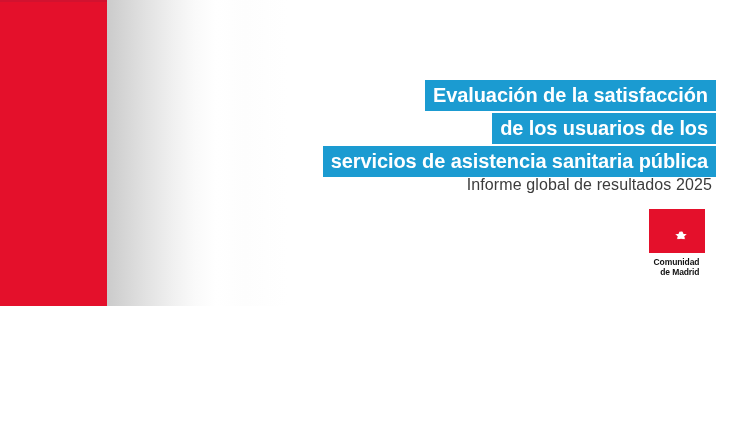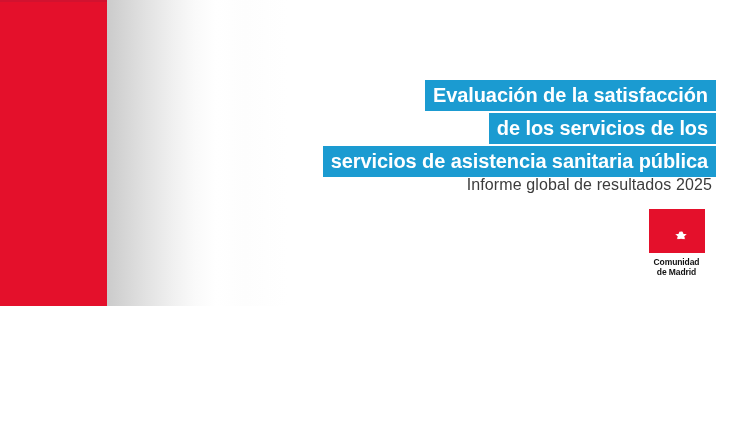--- a/index.html
+++ b/index.html
@@ -127,39 +127,39 @@
     height: 0;
     margin: 0 0.4px;
   }
   .star svg { display: block; }
   .logo-text {
     margin-top: 5px;
     color: #111111;
     font-size: 8.5px;
     font-weight: bold;
     line-height: 1.15;
-    text-align: center;
+    text-align: right;
     letter-spacing: -0.1px;
     white-space: nowrap;
   }
 </style>
 </head>
 <body>
 
 <div class="slide">
 
   <div class="red-band">
     <div class="red-band-topline"></div>
   </div>
   <div class="gradient-fade"></div>
   <div class="gradient-fade-2"></div>
 
   <div class="title-block">
     <span class="title-line">Evaluación de la satisfacción</span>
-    <span class="title-line">de los servicios de los</span>
+    <span class="title-line">de los usuarios de los</span>
     <span class="title-line">servicios de asistencia sanitaria pública</span>
   </div>
 
   <div class="subtitle">Informe global de resultados 2025</div>
 
   <div class="logo">
     <div class="logo-mark">
       <div class="star-row">
         <span class="star">
             <svg width="9" height="9" viewBox="0 0 10 10">

